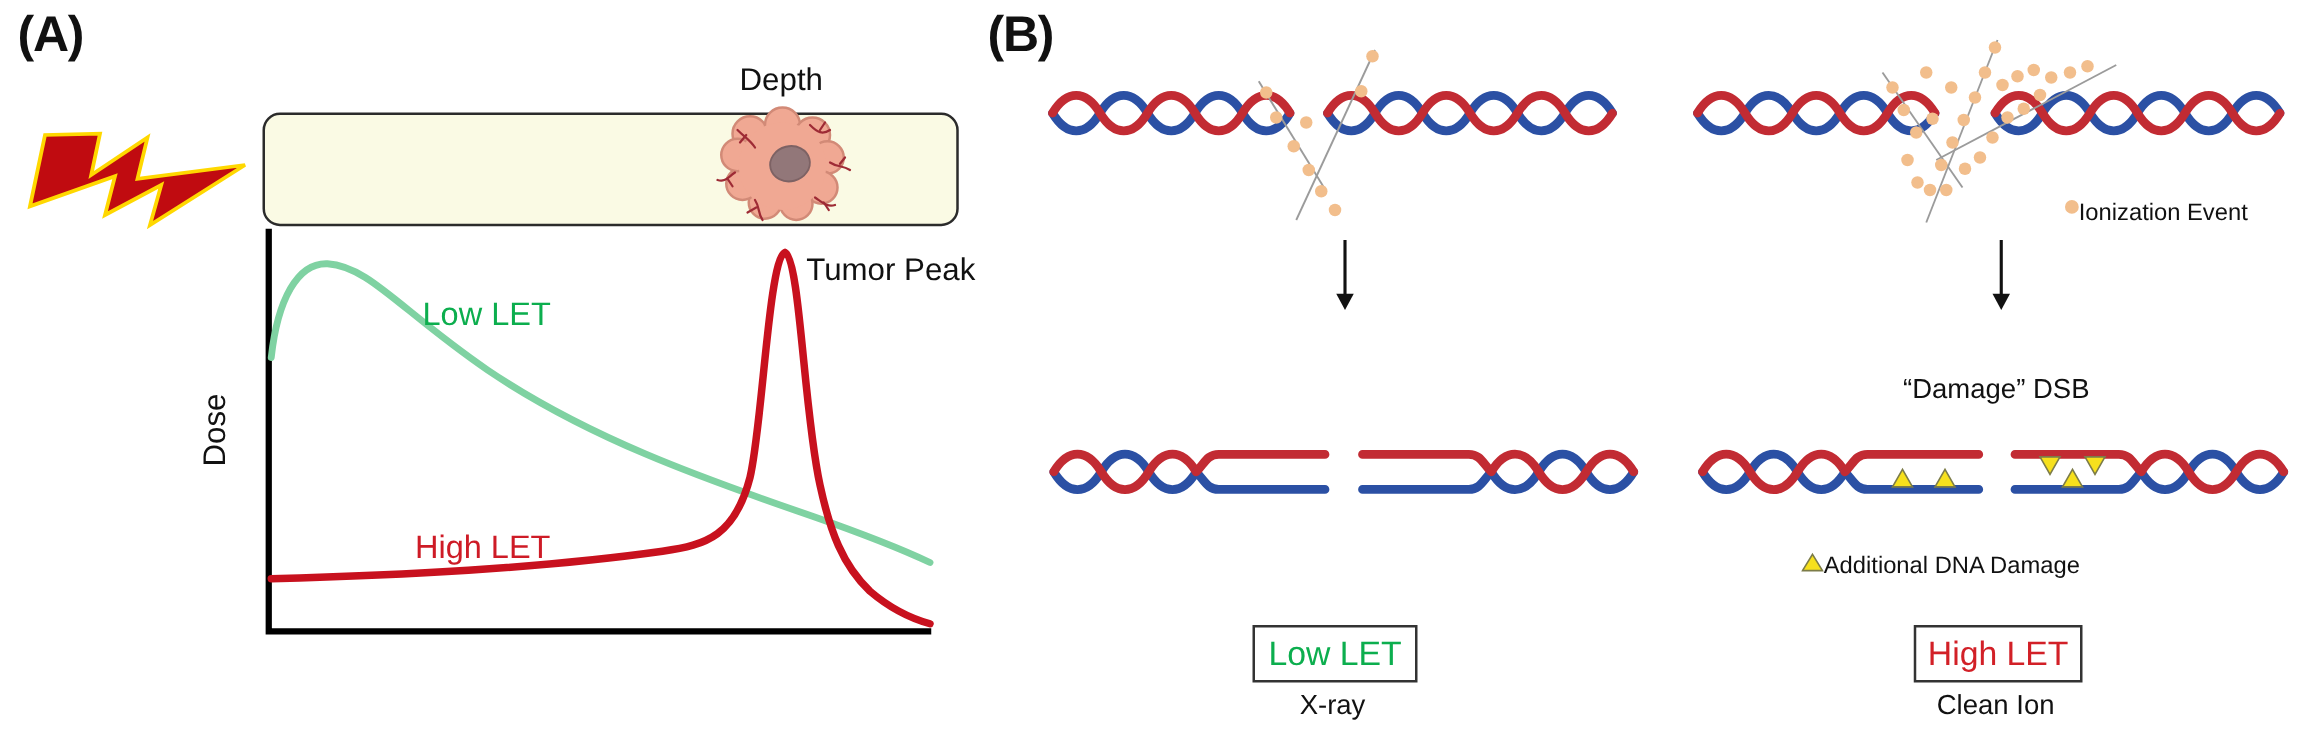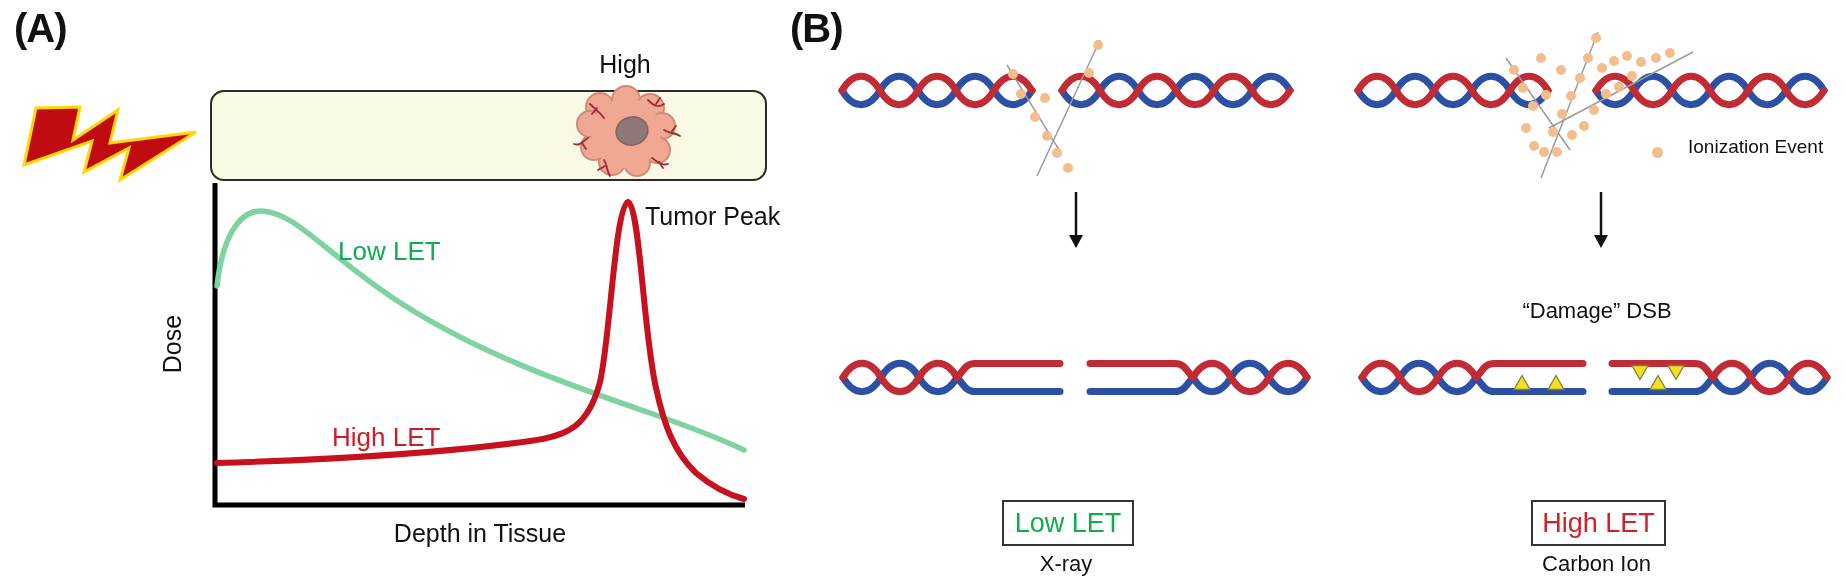--- a/index.html
+++ b/index.html
@@ -11,21 +11,21 @@
   .t25{font-size:25px;}
   .t22{font-size:22px;}
   .t19{font-size:19px;}
   .curve-label{font-size:26px;z-index:3;}
   #tissue-bar{left:210px;top:90px;width:553px;height:87px;background:#FAFAE4;
               border:2.5px solid #2b2b2b;border-radius:14px;z-index:1;}
   #fig-layer{left:0;top:0;width:1845px;height:585px;z-index:2;pointer-events:none;}
   .txt{z-index:3;}
   #dose-label{left:112px;top:330px;width:120px;height:28px;transform:rotate(-90deg);
               text-align:center;}
-  .legend-row{display:flex;align-items:flex-end;gap:25px;z-index:3;}
+  .legend-row{display:flex;align-items:flex-start;gap:0;z-index:3;margin-top:24px;}
   .legend-dot{width:11px;height:11px;border-radius:50%;background:#F2BE8C;display:inline-block;}
   .let-box{border:2px solid #333;background:#fff;display:flex;align-items:center;
            justify-content:center;z-index:3;}
   .let-box span{font-size:27px;}
   #low-let-box{left:1002px;top:500px;width:128px;height:42px;}
   #high-let-box{left:1531px;top:500px;width:131px;height:42px;}
   #low-let-box span{color:#0CAE4E;}
   #high-let-box span{color:#D22027;}
   .green{color:#0CAE4E;}
 </style>
@@ -171,40 +171,45 @@
         <g>
           <polygon points="1514,389.5 1530,389.5 1522,375.5" fill="#F6E01D" stroke="#7c7c49" stroke-width="1.3"></polygon>
           <polygon points="1548,389.5 1564,389.5 1556,375.5" fill="#F6E01D" stroke="#7c7c49" stroke-width="1.3"></polygon>
           <polygon points="1650,389.5 1666,389.5 1658,375.5" fill="#F6E01D" stroke="#7c7c49" stroke-width="1.3"></polygon>
           <polygon points="1632,365.5 1648,365.5 1640,379.5" fill="#F6E01D" stroke="#7c7c49" stroke-width="1.3"></polygon>
           <polygon points="1668,365.5 1684,365.5 1676,379.5" fill="#F6E01D" stroke="#7c7c49" stroke-width="1.3"></polygon>
         </g>
       </svg></div>
 
   <div class="abs panel-label txt" style="left:14px;top:6px;">(A)</div>
-  <div class="abs t25 ctr txt" style="left:560px;top:50px;width:130px;">High</div>
+  <div class="abs t25 ctr txt" style="left:560px;top:50px;width:130px;">Depth</div>
   <div id="dose-label" class="abs t25 txt">Dose</div>
-  <div class="abs t25 ctr txt" style="left:370px;top:519px;width:220px;">Depth in Tissue</div>
   <div class="abs curve-label green txt" style="left:338px;top:236px;">Low LET</div>
   <div class="abs curve-label txt" style="left:332px;top:422px;color:#CE1B26;">High LET</div>
   <div class="abs t25 txt" style="left:645px;top:202px;">Tumor Peak</div>
 
   <div class="abs panel-label txt" style="left:790px;top:6px;">(B)</div>
 
   <div class="abs legend-row" style="left:1652px;top:136px;">
     <span class="legend-dot"></span>
     <span class="t19">Ionization Event</span>
   </div>
 
   <div class="abs t22 ctr txt" style="left:1497px;top:298px;width:200px;">“Damage” DSB</div>
 
+  <div class="abs legend-row" style="left:1441px;top:418px;">
+    <svg width="18" height="16">
+      <polygon points="9,1.5 17,14.5 1,14.5" fill="#F6E01D" stroke="#7c7c49" stroke-width="1.3"></polygon>
+    </svg>
+    <span class="t19">Additional DNA Damage</span>
+  </div>
 
   <div id="low-let-box" class="abs let-box">
     <span>Low LET</span>
   </div>
   <div class="abs t22 ctr txt" style="left:1006px;top:551px;width:120px;">X-ray</div>
 
   <div id="high-let-box" class="abs let-box">
     <span>High LET</span>
   </div>
-  <div class="abs t22 ctr txt" style="left:1526px;top:551px;width:141px;">Carbon Ion</div>
+  <div class="abs t22 ctr txt" style="left:1526px;top:551px;width:141px;">Clean Ion</div>
 
 </div>
 
 </body></html>

